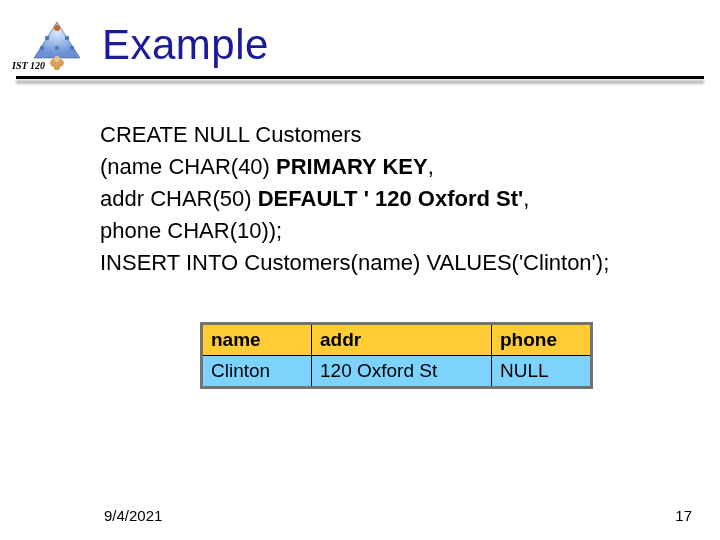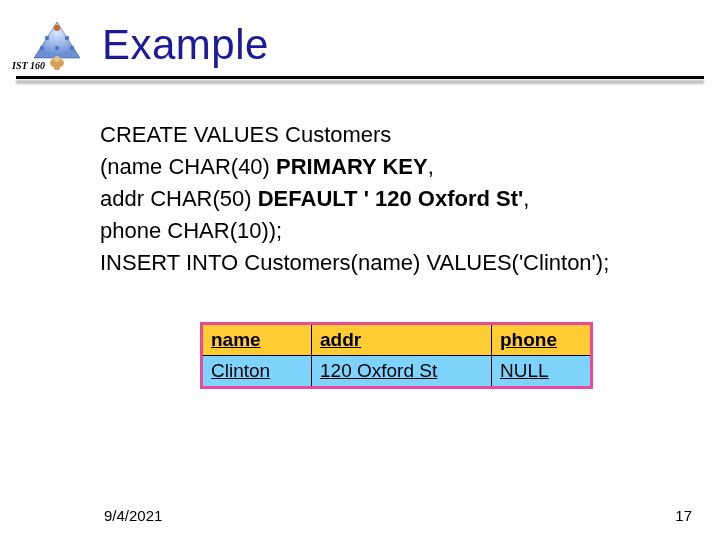--- a/index.html
+++ b/index.html
@@ -65,22 +65,21 @@
     color: #000;
     line-height: 1.45;
   }
   .content .line { white-space: nowrap; }
   .content b { font-weight: bold; }
   .table-wrap {
     margin: 44px 0 0 200px;
   }
   table.result {
     border-collapse: collapse;
-    border: 3px solid #ec4899;
-    text-decoration: underline;
+    border: 3px solid #737373;
   }
   table.result th, table.result td {
     border: 1.5px solid #000;
     padding: 4px 12px 4px 8px;
     font-size: 19px;
     text-align: left;
     font-family: Verdana, Geneva, sans-serif;
   }
   table.result th {
     background: #ffcc33;
@@ -124,26 +123,26 @@
       <circle cx="12" cy="30" r="2.2" fill="#4a7bc0"></circle>
       <circle cx="27" cy="30" r="2.2" fill="#4a7bc0"></circle>
       <circle cx="42" cy="30" r="2.2" fill="#4a7bc0"></circle>
       <ellipse cx="27" cy="45" rx="7" ry="5" fill="#d4a05a"></ellipse>
       <rect x="24" y="43" width="6" height="9" rx="2" fill="#d4a05a"></rect>
       <circle cx="27" cy="41" r="3" fill="#e8c090"></circle>
     </svg>
   </div>
   <div class="title">Example</div>
 </div>
-<div class="course-code">IST 160</div>
+<div class="course-code">IST 120</div>
 
 <div class="rule"></div>
 
 <div class="content">
-  <div class="line">CREATE VALUES Customers</div>
+  <div class="line">CREATE NULL Customers</div>
   <div class="line">
     <span>(name CHAR(40) </span><b>PRIMARY KEY</b><span>,</span>
   </div>
   <div class="line">
     <span>addr CHAR(50) </span><b>DEFAULT ' 120 Oxford St'</b><span>,</span>
   </div>
   <div class="line">phone CHAR(10));</div>
   <div class="line">INSERT INTO Customers(name) VALUES('Clinton');</div>
 </div>
 

